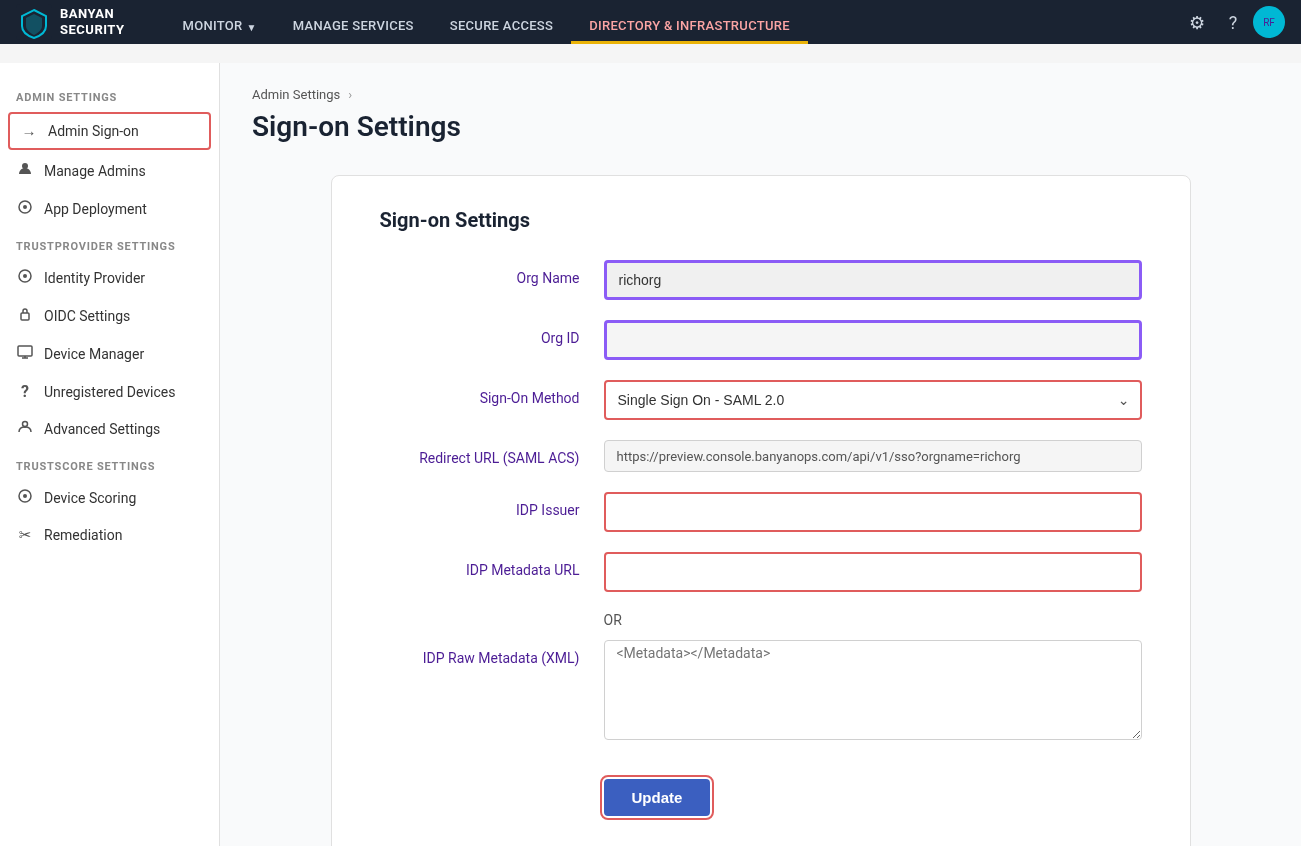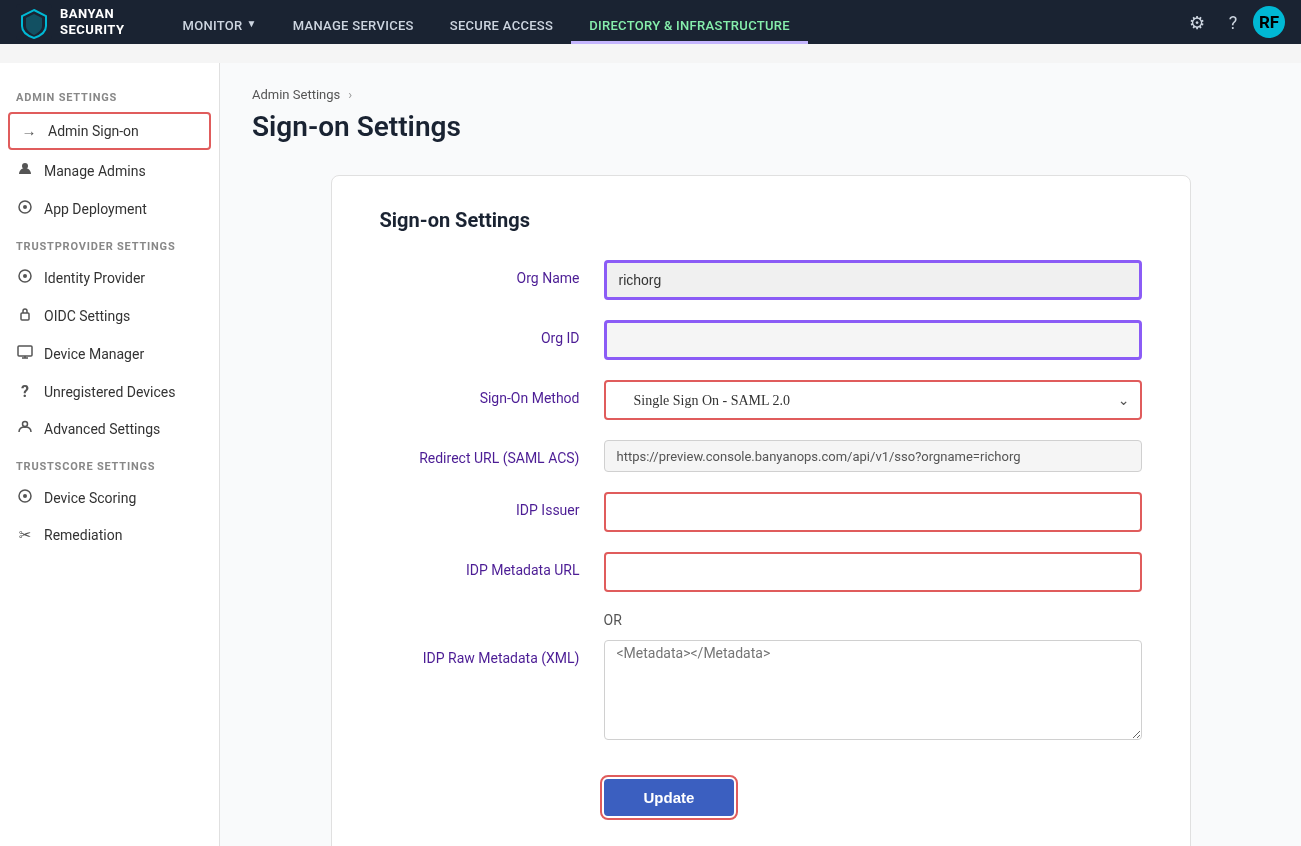--- a/index.html
+++ b/index.html
@@ -35,53 +35,53 @@
     .topnav-links {
       display: flex;
       align-items: center;
       flex: 1;
       height: 100%;
     }
     .topnav-link {
       color: #cdd5e0;
       font-size: 13px;
       font-weight: 500;
-      padding: 18px 18px;
+      padding: 8px 18px;
       height: 100%;
       display: flex;
-      align-items: flex-start;
+      align-items: flex-end;
       cursor: pointer;
       text-transform: uppercase;
       letter-spacing: 0.3px;
       white-space: nowrap;
       border-bottom: 3px solid transparent;
     }
-    .topnav-link.active { color: #86efac; border-bottom: 3px solid #c4b5fd; }
+    .topnav-link.active { color: #fca5a5; border-bottom: 3px solid #eab308; }
     .topnav-link-arrow { margin-left: 4px; font-size: 10px; }
     .topnav-right {
       display: flex;
       align-items: center;
       gap: 4px;
     }
     .topnav-icon-btn {
       width: 32px; height: 32px;
       display: flex; align-items: center; justify-content: center;
       color: #cdd5e0;
       cursor: pointer;
       border-radius: 4px;
       font-size: 18px;
     }
     .topnav-avatar {
       width: 32px; height: 32px;
       background: #00b8d4;
       border-radius: 50%;
       display: flex; align-items: center; justify-content: center;
-      color: #000000;
-      font-size: 17px;
-      font-weight: 700;
+      color: #4c1d95;
+      font-size: 10px;
+      font-weight: 400;
       cursor: pointer;
     }
 
     
     .layout {
       display: flex;
       height: calc(100vh - 44px);
       margin-top: 19px;
     }
 
@@ -199,28 +199,27 @@
       outline: none;
     }
     .form-input.empty {
       background: #f5f5f5;
     }
     .form-select {
       width: 100%;
       height: 40px;
       border: 2px solid #e05c5c;
       border-radius: 4px;
-      padding: 0 28px;
+      padding: 0 12px;
       font-size: 14px;
       color: #333;
       background: #fff;
       outline: none;
       appearance: none;
       cursor: pointer;
-      font-family: Liberation Serif, serif;
     }
     .select-wrapper {
       position: relative;
     }
     .select-arrow {
       position: absolute;
       right: 12px;
       top: 50%;
       transform: translateY(-50%);
       pointer-events: none;
@@ -259,21 +258,21 @@
       outline: none;
       resize: vertical;
       min-height: 100px;
       font-family: inherit;
     }
     .update-btn {
       background: #3b5fc0;
       color: #fff;
       border: none;
       border-radius: 4px;
-      padding: 10px 40px;
+      padding: 10px 28px;
       font-size: 15px;
       font-weight: 600;
       cursor: pointer;
       margin-left: 224px;
       margin-top: 16px;
       outline: 2px solid #e05c5c;
       outline-offset: 2px;
     }
   </style>
 </head>

